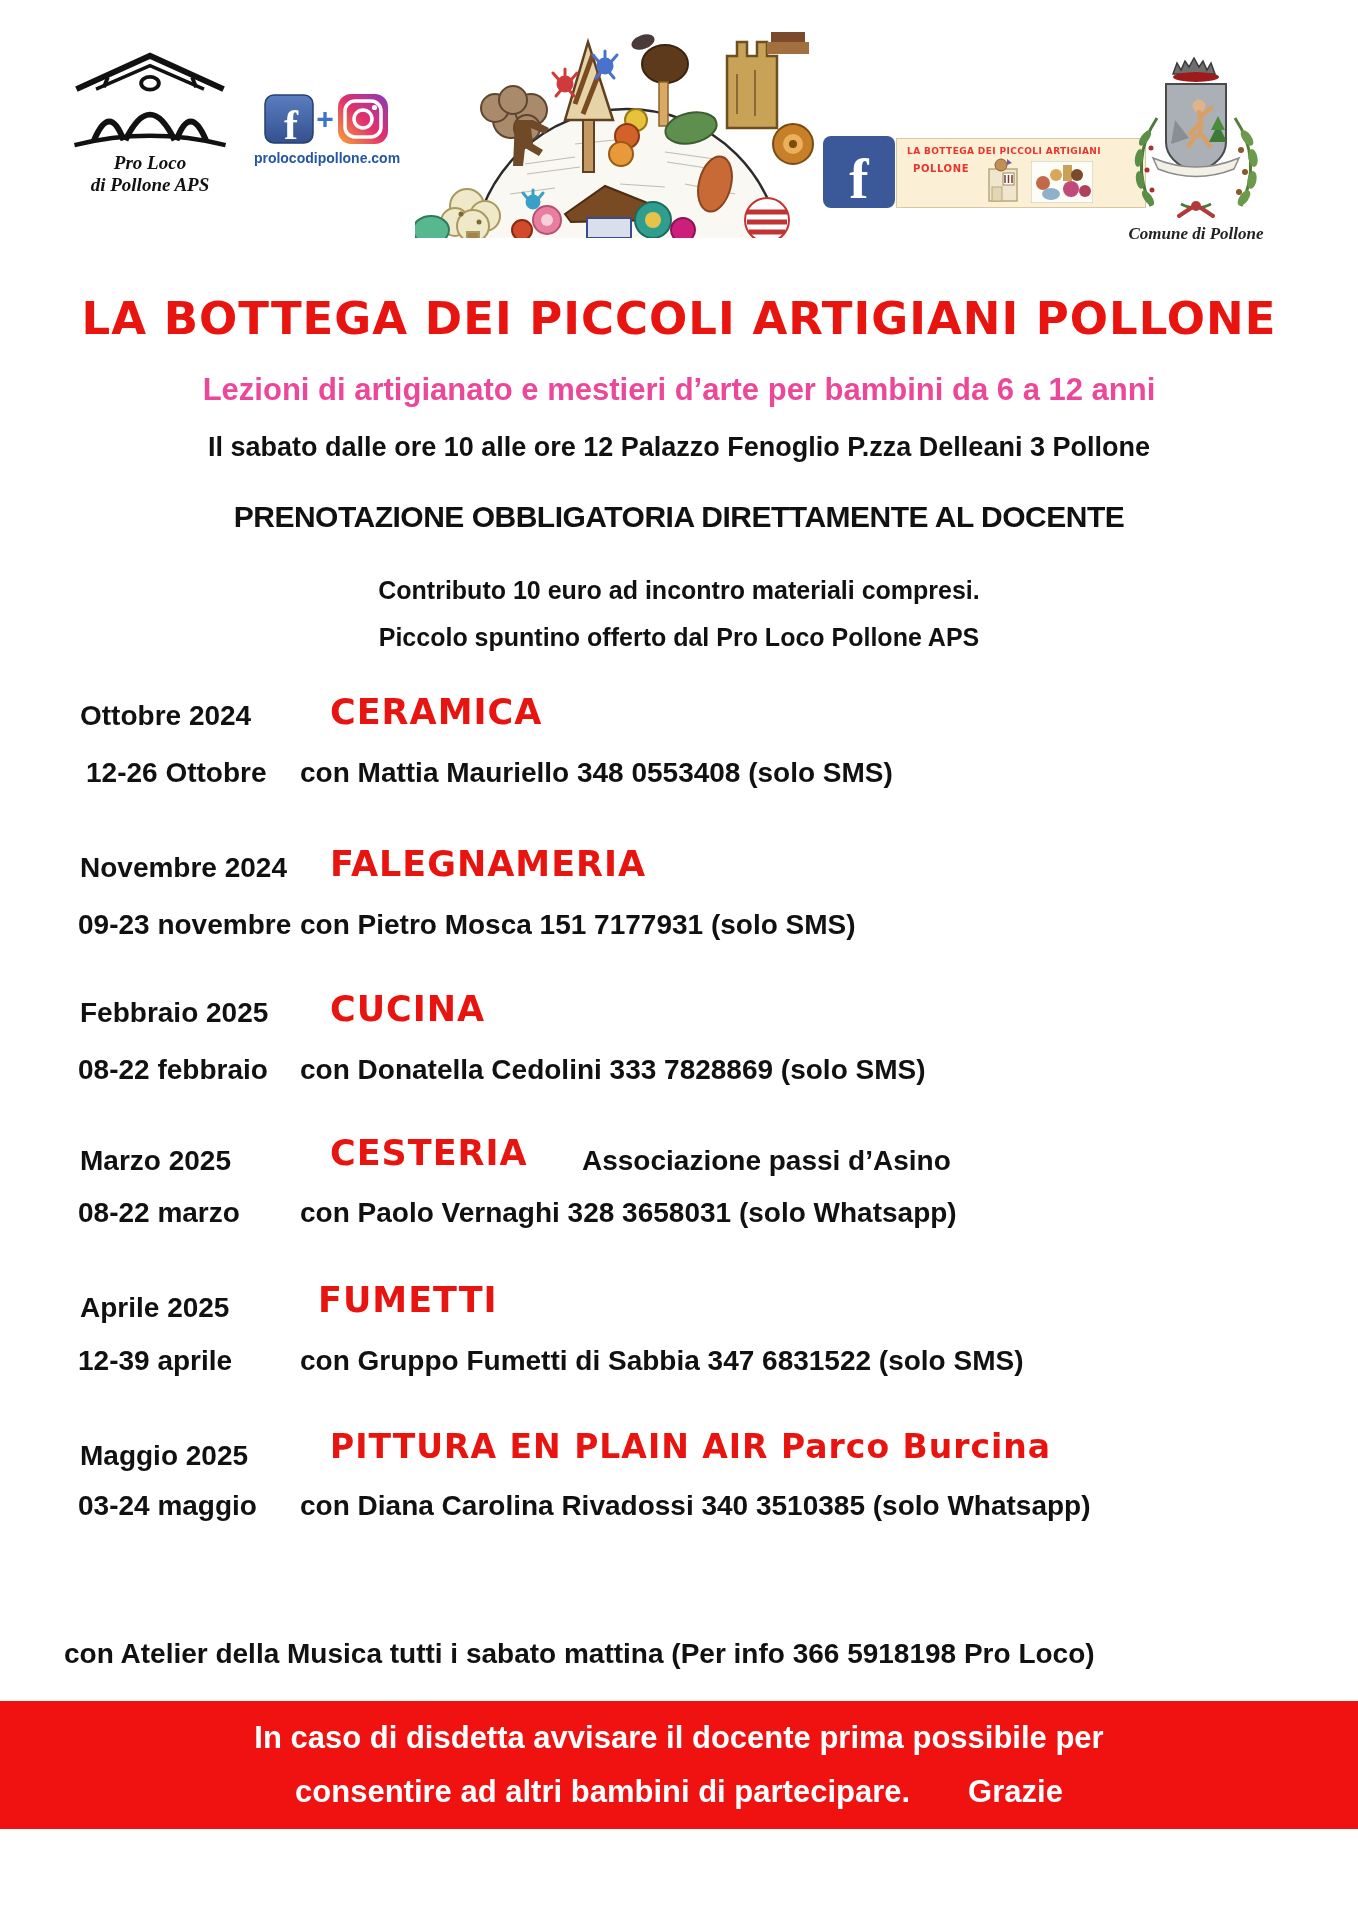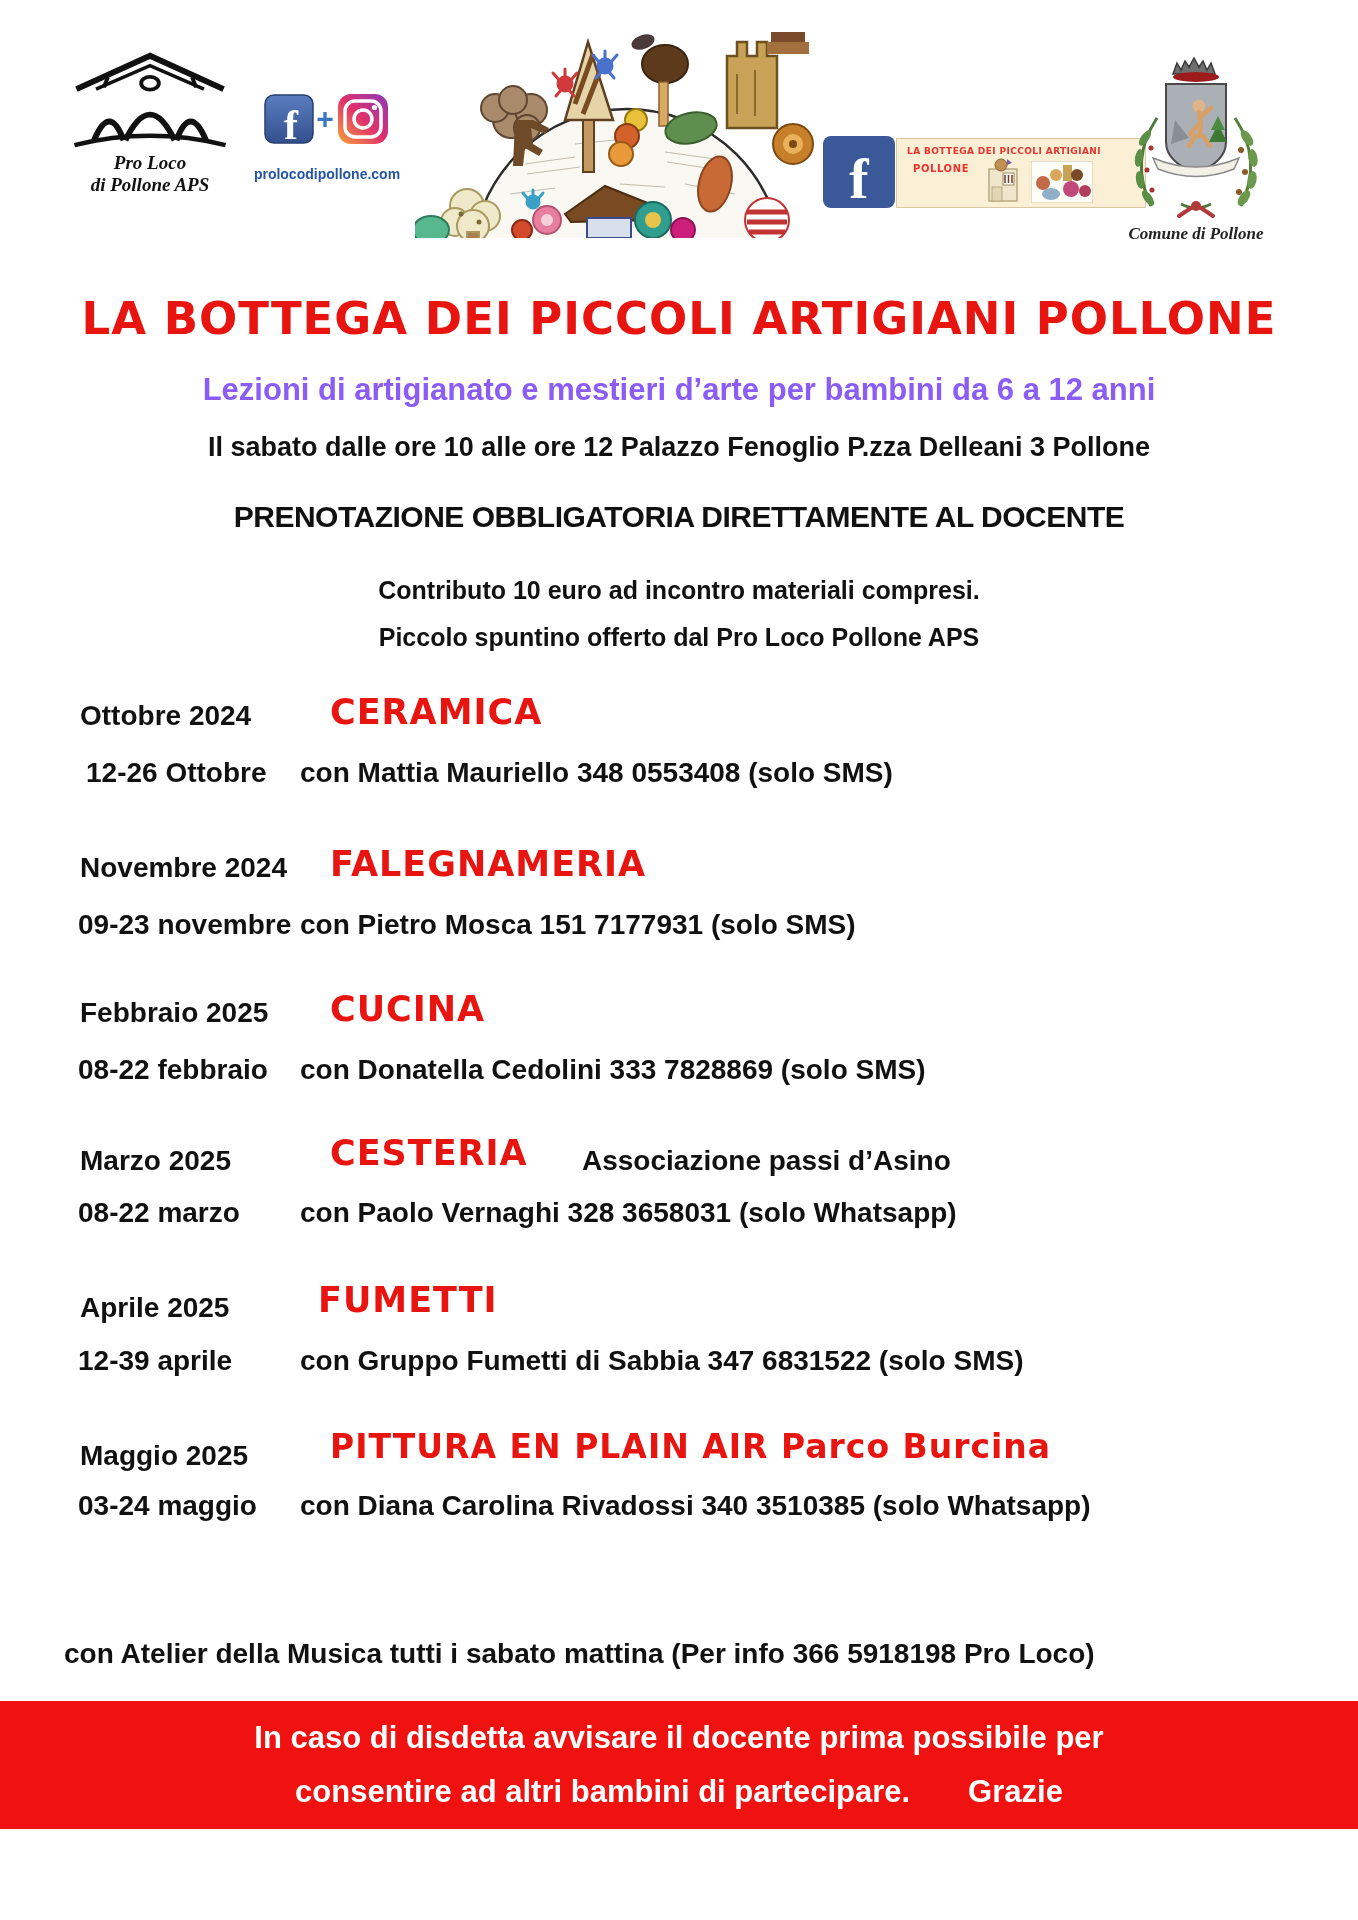--- a/index.html
+++ b/index.html
@@ -2,21 +2,21 @@
 <html><head>
 <meta charset="utf-8">
 <style>
   html,body{margin:0;padding:0;background:#888;}
   .page{position:relative;width:1358px;height:1920px;background:#ffffff;
         font-family:"Liberation Sans",sans-serif;overflow:hidden;margin:0 auto;}
   .abs{position:absolute;}
   .centered{left:0;width:1358px;text-align:center;}
   .title{color:#e8140f;font-family:"DejaVu Sans",sans-serif;font-weight:bold;
          font-size:45px;letter-spacing:1px;white-space:nowrap;}
-  .subtitle{color:#8b5cf6;font-weight:bold;font-size:31px;}
+  .subtitle{color:#ec4899;font-weight:bold;font-size:31px;}
   .schedline{color:#111;font-weight:bold;font-size:27px;text-align:center;}
   .booking{color:#111;font-weight:bold;font-size:30px;letter-spacing:-0.5px;}
   .smallline{color:#111;font-weight:bold;font-size:25px;}
   .month,.dates{position:absolute;color:#111;font-weight:bold;font-size:28px;white-space:nowrap;}
   .coursename{position:absolute;color:#e8140f;font-family:"DejaVu Sans",sans-serif;
               font-weight:bold;font-size:35px;letter-spacing:1px;white-space:nowrap;}
   .extra{position:absolute;color:#111;font-weight:bold;font-size:28px;white-space:nowrap;}
   .instructor{position:absolute;color:#111;font-weight:bold;font-size:28px;white-space:nowrap;}
   .atelier-title{position:absolute;left:330px;top:1572px;color:#e8140f;
                  font-family:"DejaVu Sans",sans-serif;font-weight:bold;font-size:35px;letter-spacing:1px;}
@@ -25,21 +25,21 @@
           display:flex;flex-direction:column;justify-content:space-evenly;align-items:center;}
   .footer div{color:#ffffff;font-weight:bold;font-size:31px;white-space:nowrap;}
   .footer .thanks{margin-left:58px;}
   
   .prologo{left:66px;top:44px;width:168px;text-align:center;}
   .prologo .lbl{font-family:"Liberation Serif",serif;font-style:italic;font-weight:bold;
                 font-size:19px;color:#111;line-height:1.15;}
   .social{left:252px;top:92px;width:150px;text-align:center;}
   .socialrow{display:flex;align-items:center;justify-content:center;gap:2px;}
   .plus{color:#3a76c4;font-size:30px;font-weight:bold;line-height:1;}
-  .weblink{color:#2456a4;font-weight:bold;font-size:14px;margin-top:20px;}
+  .weblink{color:#2456a4;font-weight:bold;font-size:14px;margin-top:4px;}
   .fbsquare{left:823px;top:136px;width:72px;height:72px;background:#3b5998;border-radius:8px;
             display:flex;align-items:center;justify-content:center;}
   .fbsquare span{color:#fff;font-family:"Liberation Serif",serif;font-weight:bold;font-size:58px;
                  line-height:1;margin-top:14px;}
   .fbbanner{left:896px;top:138px;width:250px;height:70px;background:#fbf0d6;border:1px solid #d8c9a0;
             box-sizing:border-box;}
   .fbbanner .l1{position:absolute;left:10px;top:7px;width:200px;color:#e8342c;font-weight:bold;
                 font-size:9px;letter-spacing:0.4px;font-family:"DejaVu Sans",sans-serif;white-space:nowrap;}
   .fbbanner .l2{position:absolute;left:16px;top:24px;color:#e8342c;font-weight:bold;font-size:10px;
                 letter-spacing:0.6px;font-family:"DejaVu Sans",sans-serif;}

